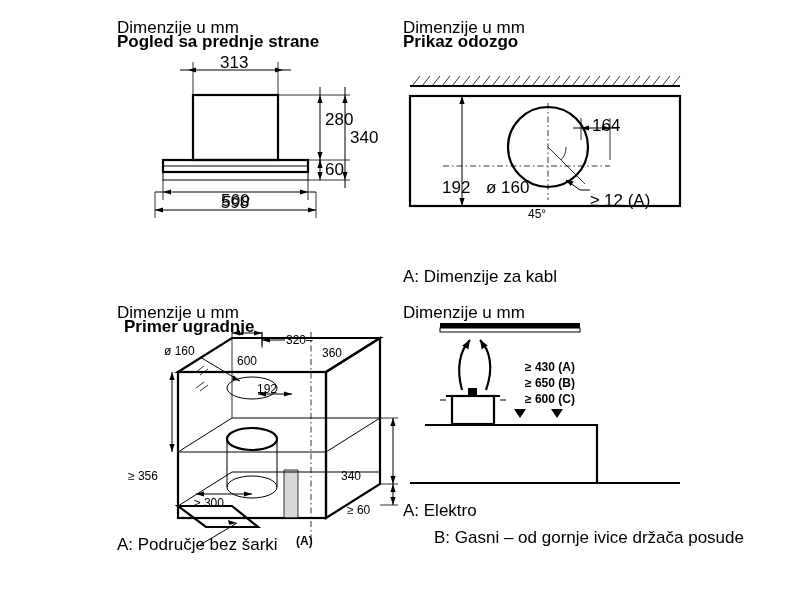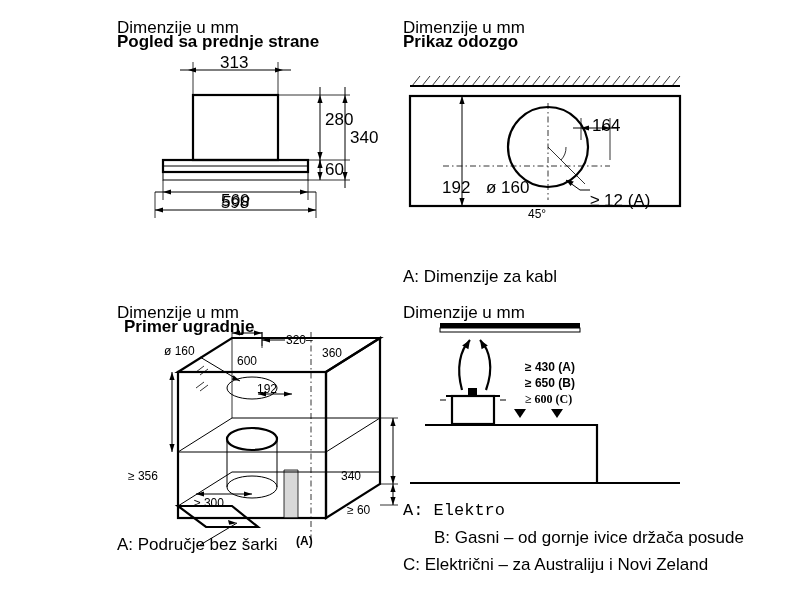--- a/index.html
+++ b/index.html
@@ -284,19 +284,18 @@
     <path class="fillblk" d="M470,340 l-1.6,9.2 l-6.2,-3.6 z"></path>
     <path class="ln-thick nofill" d="M486,390 C494,368 490,350 480,340"></path>
     <path class="fillblk" d="M480,340 l1.6,9.2 l6.2,-3.6 z"></path>
 
     <path class="fillblk" d="M520,418 l-6,-9 h12 z"></path>
     <path class="fillblk" d="M557,418 l-6,-9 h12 z"></path>
   </svg>
 
   <div class="lbl bold sm" style="left:525px; top:361px;">≥ 430 (A)</div>
   <div class="lbl bold sm" style="left:525px; top:377px;">≥ 650 (B)</div>
-  <div class="lbl bold sm" style="left:525px; top:393px;font-family:Liberation Serif, serif;">≥ 600 (C)</div>
-
-  <div class="lbl" style="left:403px; top:504px;font-family:Liberation Mono, monospace;">A: Elektro</div>
+  <div class="lbl bold sm" style="left:525px; top:393px;">≥ 600 (C)</div>
+
+  <div class="lbl" style="left:403px; top:504px;">A: Elektro</div>
   <div class="lbl" style="left:403px; top:531px;padding-left:31px;">B: Gasni – od gornje ivice držača posude</div>
-  <div class="lbl" style="left:403px; top:558px;">C: Električni – za Australiju i Novi Zeland</div>
 
 </div>
 
 </body></html>

